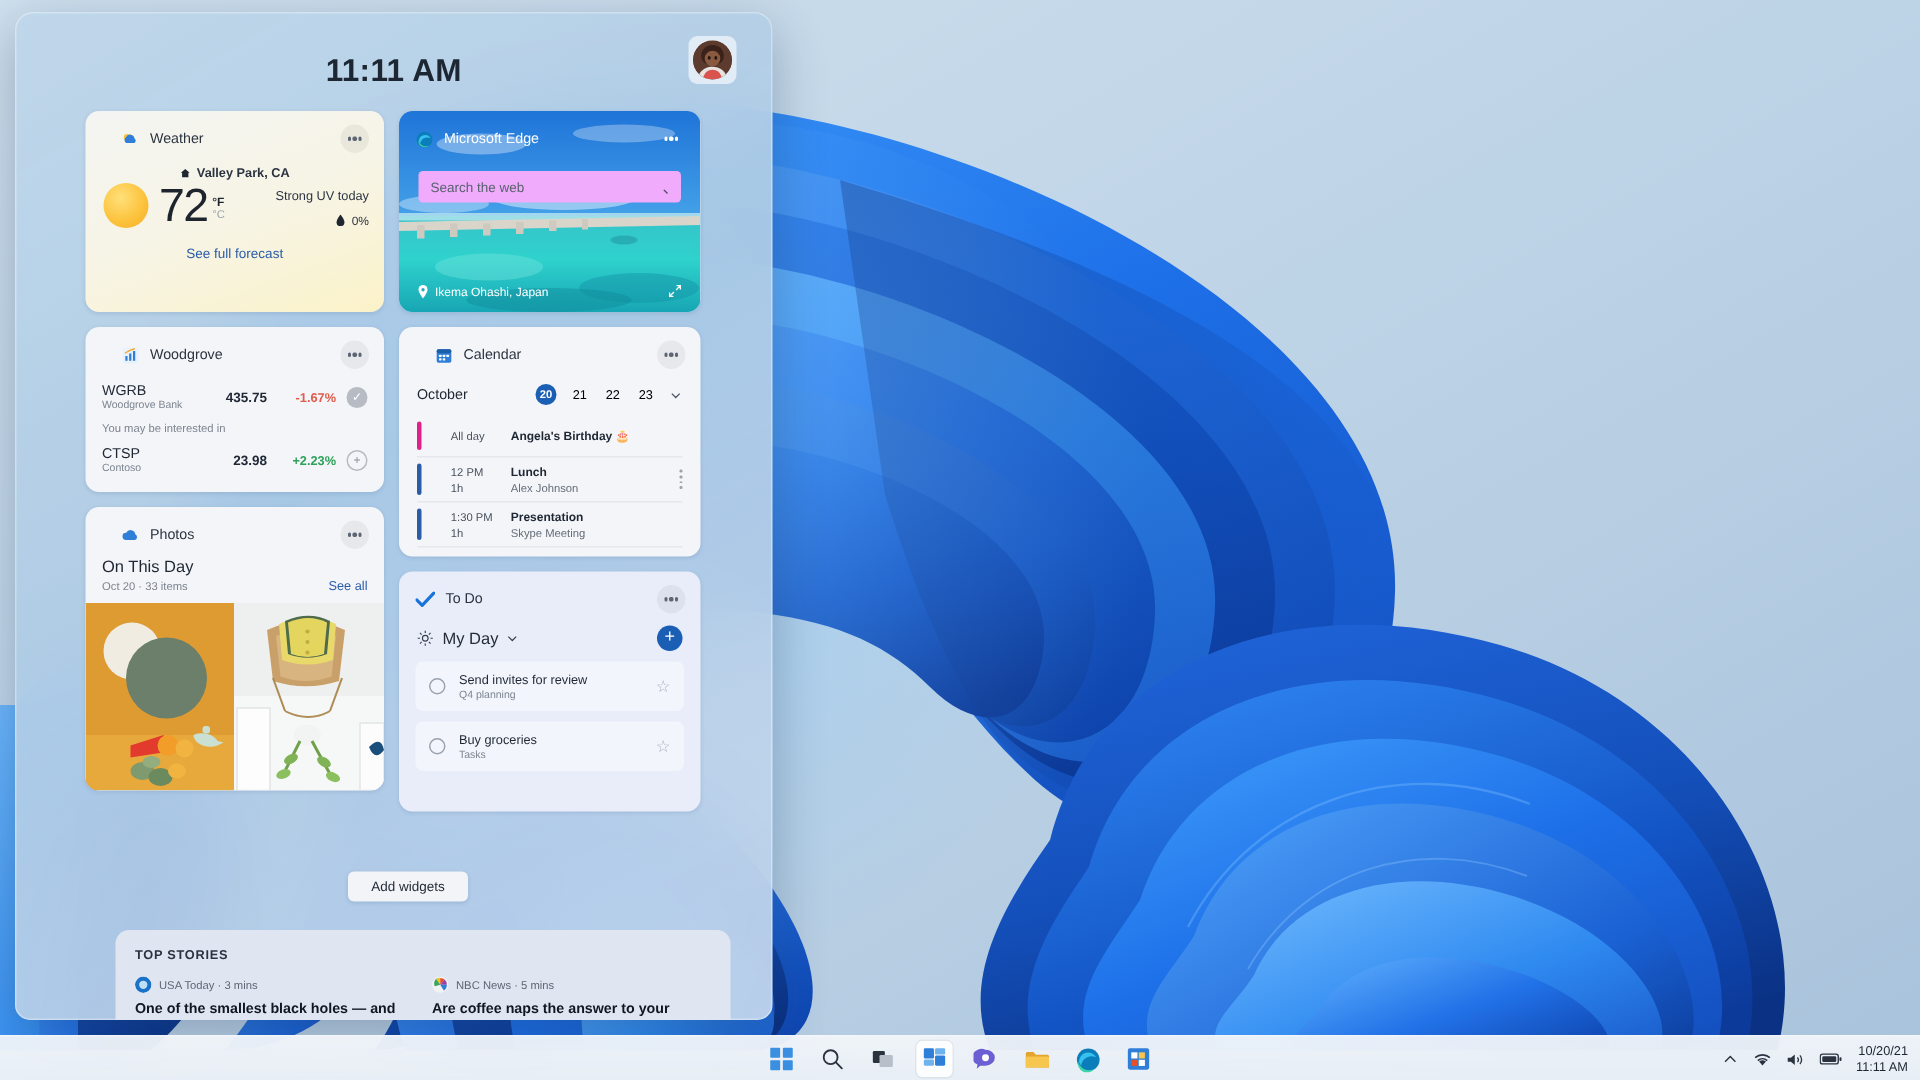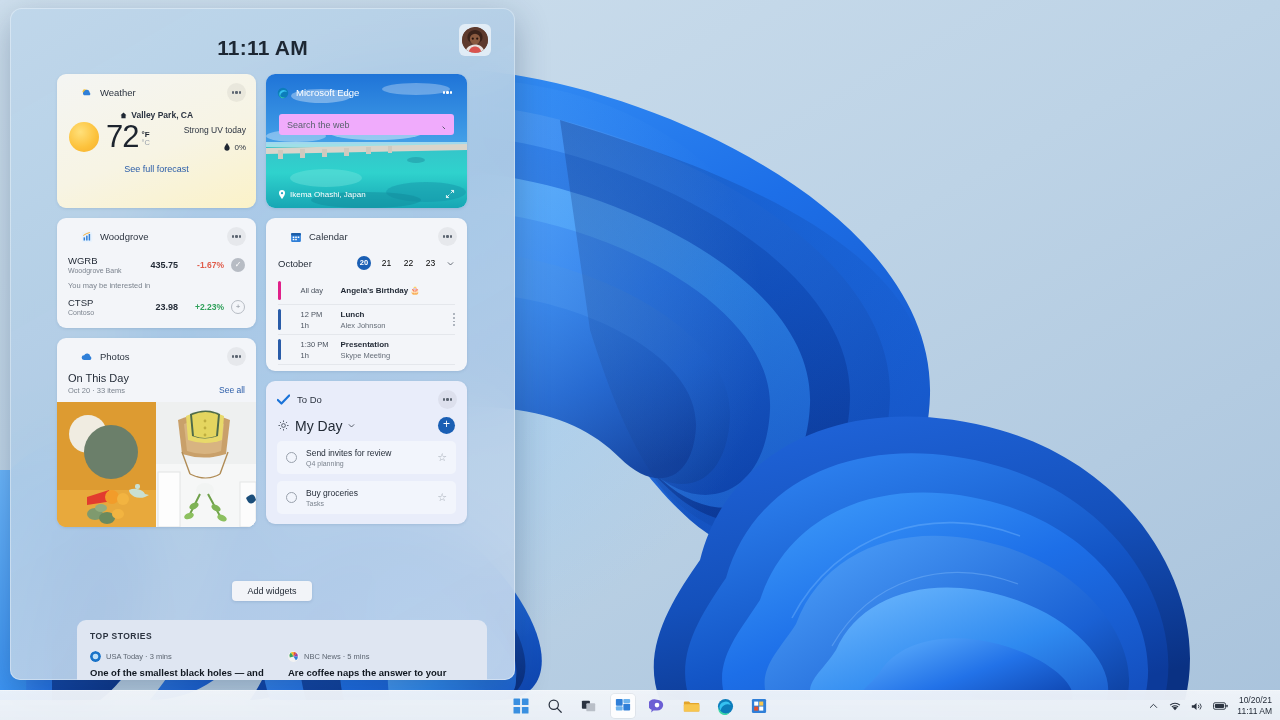--- a/index.html
+++ b/index.html
@@ -136,21 +136,21 @@
   .ev-txt .e2 { font-size:7.5px; color:#656d78; margin-top:2px; }
   .ev-dots { margin-left:auto; display:flex; flex-direction:column; gap:2px; }
   .ev-dots i { width:1.8px; height:1.8px; border-radius:50%; background:#9aa2ad; }
   .ev-div { height:1px; background:#e4e7ec; margin:0 12px; }
 
   
   .todo { background:#e9edfa; }
   .todo-head { display:flex; align-items:center; gap:7px; padding:9px 10px 4px 11px; }
   .todo-head .ttl { font-size:9.5px; color:#2c3440; }
   .myday { display:flex; align-items:center; padding:4px 12px 7px; }
-  .myday .lbl { font-size:14px; color:#232b36; margin-left:6px; }
+  .myday .lbl { font-size:11px; color:#232b36; margin-left:6px; }
   .add-circ {
     margin-left:auto; width:17px; height:17px; border-radius:50%;
     background:#1a5fb4; color:#fff; font-size:12px; line-height:15px;
     text-align:center; font-weight:300;
   }
   .task {
     display:flex; align-items:center; background:#f2f5fc;
     border-radius:5px; margin:0 11px 7px; padding:7px 9px;
   }
   .task-ck { width:11px; height:11px; border-radius:50%; border:1.2px solid #9aa2ad; flex:none; }
@@ -606,21 +606,21 @@
           </div>
           <div class="ev-txt">
             <div class="e1">Presentation</div>
             <div class="e2">Skype Meeting</div>
           </div>
         </div>
         <div class="ev-div"></div>
 
       </div>
 
-      <div class="card todo" style="padding-bottom:3px">
+      <div class="card todo" style="padding-bottom:20px">
         <div class="todo-head">
           <svg width="13" height="11" viewBox="0 0 16 13">
             <path d="M1 7 L5.5 11.5 L15 1.5" stroke="#1a73d8" stroke-width="2.6" fill="none" stroke-linecap="round" stroke-linejoin="round"></path>
           </svg>
           <span class="ttl">To Do</span>
           <div class="dots">
               <i></i>
               <i></i>
               <i></i>
             </div>

